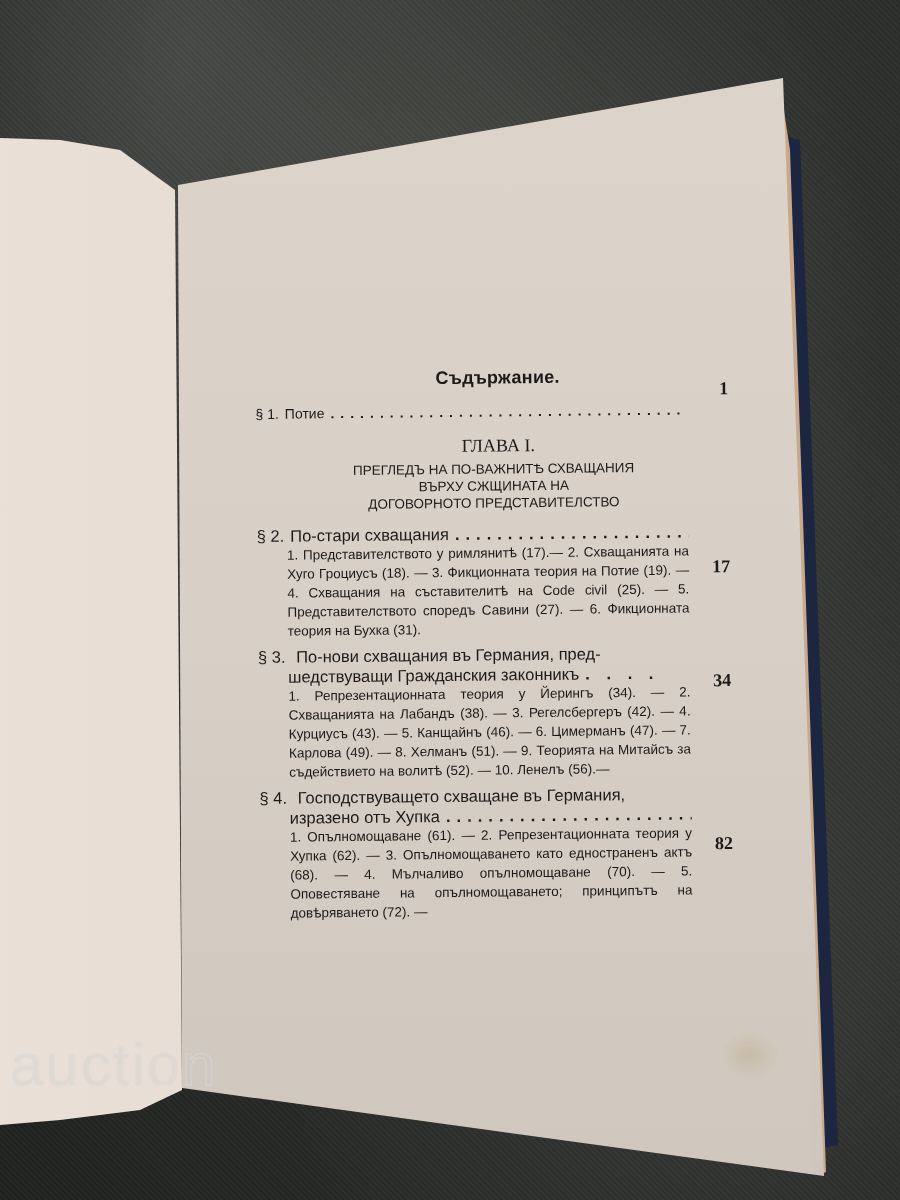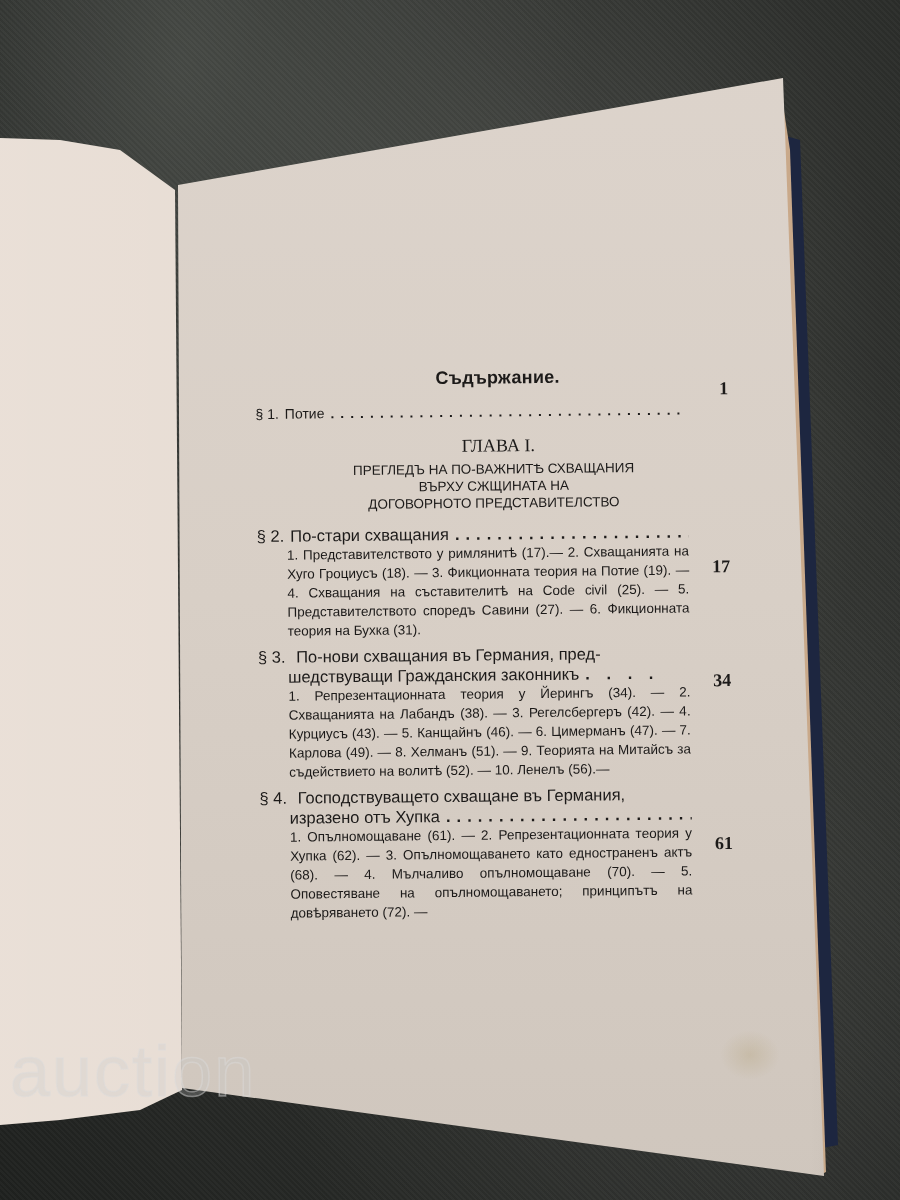--- a/index.html
+++ b/index.html
@@ -90,21 +90,21 @@
   .indent { padding-left:30px; }
 
   .watermark {
     position:absolute; left:10px; top:1060px; pointer-events:none;
   }
   .wm-balkan {
     font-family:"Liberation Sans", sans-serif; font-weight:bold; font-size:30px; color:rgba(200,200,200,0.55);
     letter-spacing:1px; text-shadow: 1px 1px 2px rgba(0,0,0,0.4);
   }
   .wm-auction {
-    font-family:"Liberation Sans", sans-serif; font-size:72px; color:rgba(200,200,200,0.25);
+    font-family:"Liberation Sans", sans-serif; font-size:60px; color:rgba(200,200,200,0.25);
     margin-top:-30px; letter-spacing:2px;
     -webkit-text-stroke: 1.5px rgba(220,220,220,0.45);
   }
 </style>
 </head>
 <body>
 
 <div class="cloth-tex"></div>
 <div class="left-page"></div>
 <div class="left-page-shade"></div>
@@ -150,21 +150,21 @@
       <span>По-нови схващания въ Германия, пред-</span>
     </div>
     <div class="entry-line sec-line indent" style="width:402px;">
       <span>шедствуващи Гражданския законникъ</span>
       <span class="leader">. . . .</span>
     </div>
     <div class="sub-items">1. Репрезентационната теория у Йерингъ (34). — 2. Схващанията на Лабандъ (38). — 3. Регелсбергеръ (42). — 4. Курциусъ (43). — 5. Канщайнъ (46). — 6. Цимерманъ (47). — 7. Карлова (49). — 8. Хелманъ (51). — 9. Теорията на Митайсъ за съдействието на волитѣ (52). — 10. Ленелъ (56).—</div>
   </div>
 
   <div class="entry" style="margin-top:4px;">
-    <span class="page-num" style="top:50px;">61</span>
+    <span class="page-num" style="top:50px;">82</span>
     <div class="sec-line">
       <span class="sec-num">§ 4.</span>
       <span>Господствуващето схващане въ Германия,</span>
     </div>
     <div class="entry-line sec-line indent" style="width:402px;">
       <span>изразено отъ Хупка</span>
       <span class="leader">........................</span>
     </div>
     <div class="sub-items">1. Опълномощаване (61). — 2. Репрезентационната теория у Хупка (62). — 3. Опълномощаването като едностраненъ актъ (68). — 4. Мълчаливо опълномощаване (70). — 5. Оповестяване на опълномощаването; принципътъ на довѣряването (72). —</div>
   </div>

